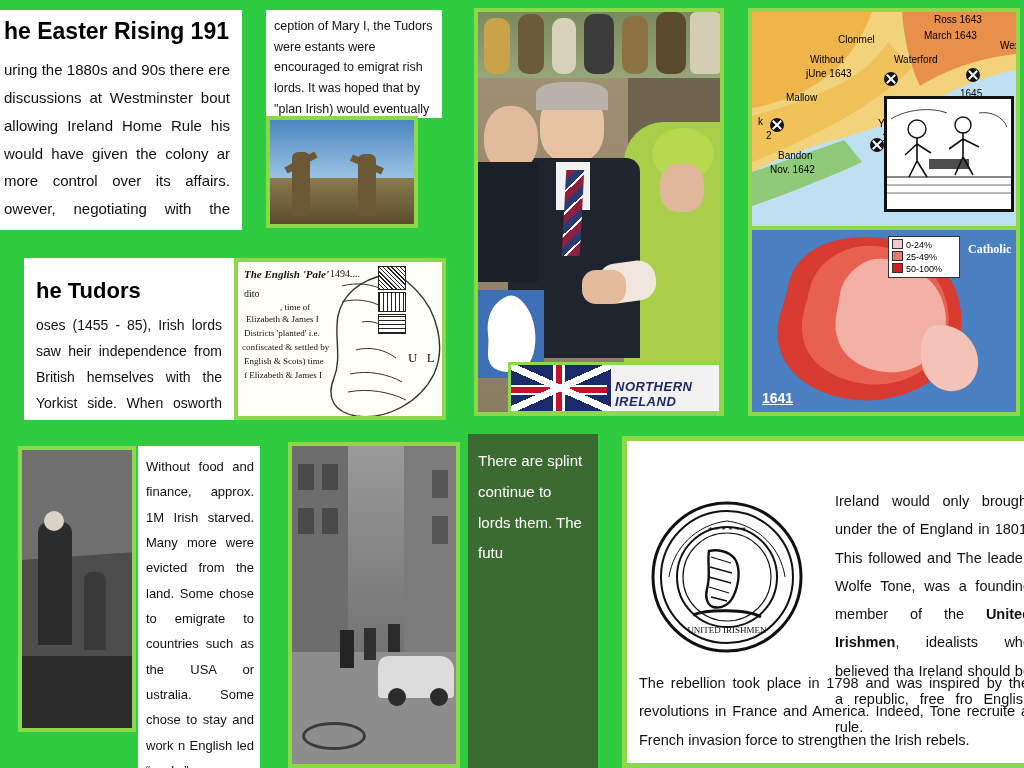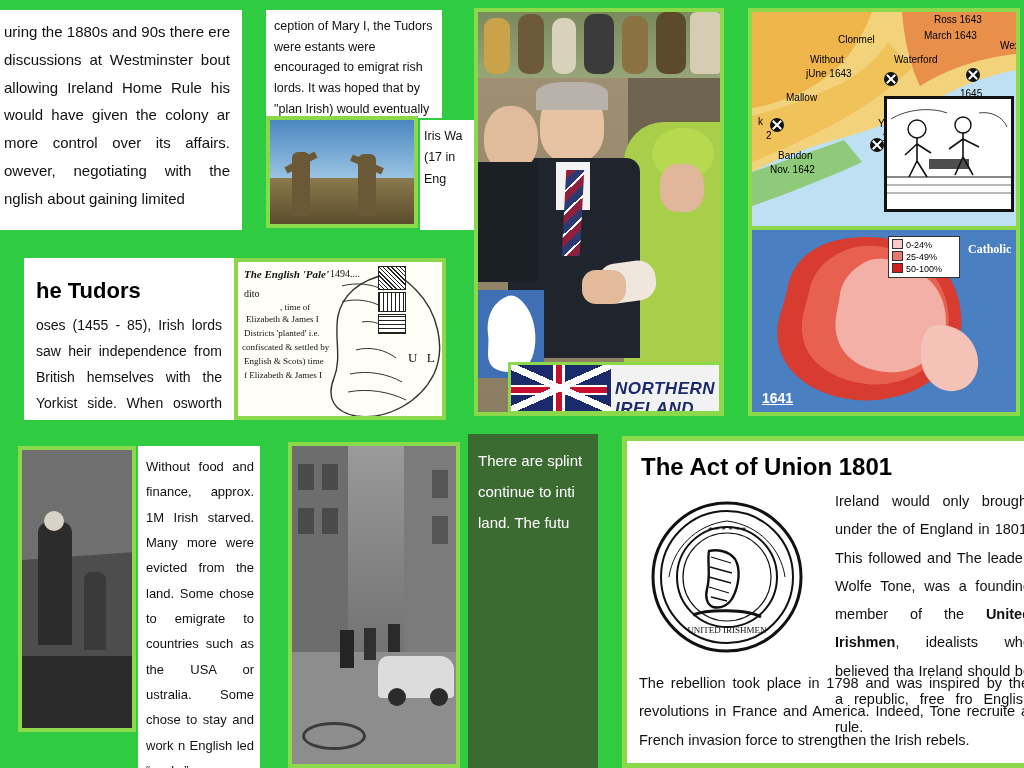--- a/index.html
+++ b/index.html
@@ -210,35 +210,33 @@
     content: ""; position: absolute; left: 6px; top: 1px; width: 2px; height: 12px; background: #fff; transform: rotate(45deg);
   }
   .cross::after { transform: rotate(-45deg); }
 </style>
 </head>
 <body>
 
 <div class="canvas">
 
   <div class="card textcard" id="card-easter">
+    <h2>he Easter Rising 191</h2>
     <p>uring the 1880s and 90s there ere discussions at Westminster bout allowing Ireland Home Rule his would have given the colony ar more control over its affairs. owever, negotiating with the nglish about gaining limited</p>
   </div>
 
   <div class="card textcard" id="card-tudors">
     <h2>he Tudors</h2>
     <p>oses (1455 - 85), Irish lords saw heir independence from British hemselves with the Yorkist side. When osworth Field, the Earl of Kildare</p>
   </div>
 
   <div class="card textcard" id="card-plantation">
     <p>ception of Mary I, the Tudors were estants were encouraged to emigrat rish lords. It was hoped that by "plan Irish) would eventually die away. As here existed an awkward mix of Roma</p>
   </div>
 
-  <div class="card textcard" id="card-irishside">
-    <p>Iris Wa (17 in Eng</p>
-  </div>
 
   <div class="card imgcard" id="img-plantation">
     <div style="position:absolute;left:0;top:0;right:0;height:58%;background:linear-gradient(#4b87c0,#9dc5e4);"></div>
     <div style="position:absolute;left:0;bottom:0;right:0;height:44%;background:linear-gradient(#8a7a4e,#5c4d2c);"></div>
     <div style="position:absolute;left:22px;bottom:8px;width:18px;height:64px;background:#6a5836;border-radius:6px 6px 0 0;"></div>
     <div style="position:absolute;left:14px;bottom:58px;width:34px;height:7px;background:#6a5836;transform:rotate(-28deg);"></div>
     <div style="position:absolute;left:88px;bottom:8px;width:18px;height:62px;background:#6a5836;border-radius:6px 6px 0 0;"></div>
     <div style="position:absolute;left:80px;bottom:56px;width:34px;height:7px;background:#6a5836;transform:rotate(24deg);"></div>
   </div>
 
@@ -310,21 +308,21 @@
   <div class="card" id="img-niflag">
     <div style="position:absolute;left:0;top:0;width:96px;height:100%;background:#1b2a6b;">
       <div style="position:absolute;left:0;top:20px;width:100%;height:10px;background:#fff;"></div>
       <div style="position:absolute;left:42px;top:0;width:12px;height:100%;background:#fff;"></div>
       <div style="position:absolute;left:0;top:22px;width:100%;height:6px;background:#c8102e;"></div>
       <div style="position:absolute;left:45px;top:0;width:6px;height:100%;background:#c8102e;"></div>
       <div style="position:absolute;left:-6px;top:0;width:110px;height:100%;background:linear-gradient(24deg,transparent 46%,#fff 46%,#fff 54%,transparent 54%);"></div>
       <div style="position:absolute;left:-6px;top:0;width:110px;height:100%;background:linear-gradient(-24deg,transparent 46%,#fff 46%,#fff 54%,transparent 54%);"></div>
     </div>
     <div style="position:absolute;left:100px;top:0;right:0;height:100%;background:#f2f2f2;"></div>
-    <div style="position:absolute;left:104px;top:14px;font-size:17px;font-weight:bold;font-style:italic;color:#1b2a6b;letter-spacing:0.5px;">NORTHERN IRELAND</div>
+    <div style="position:absolute;left:104px;top:14px;font-size:13px;font-weight:bold;font-style:italic;color:#1b2a6b;letter-spacing:0.5px;">NORTHERN IRELAND</div>
   </div>
 
   <div class="card imgcard" id="img-battles">
     <div style="position:absolute;inset:0;background:#bfe0f2;"></div>
     <svg width="264" height="214" style="position:absolute;left:0;top:0;">
       <path d="M0 0 L264 0 L264 58 C230 64 200 78 176 92 C150 106 120 118 90 126 C60 134 26 146 0 160 Z" fill="#f2d27a"></path>
       <path d="M0 0 L120 0 C110 26 96 48 78 62 C56 80 26 92 0 96 Z" fill="#efb44a"></path>
       <path d="M150 0 L264 0 L264 42 C224 46 190 60 168 74 C158 54 152 26 150 0 Z" fill="#e88f4a"></path>
       <path d="M0 104 C30 96 64 84 92 70 C110 60 126 46 136 30 L160 56 C140 76 112 96 82 112 C56 126 26 140 0 150 Z" fill="#f0c35a"></path>
       <path d="M0 160 C30 150 64 138 92 128 L110 150 C80 164 40 180 0 194 Z" fill="#8fc97a"></path>
@@ -413,25 +411,24 @@
     <div style="position:absolute;left:86px;bottom:66px;width:76px;height:42px;background:#dcdcdc;border-radius:10px 14px 4px 4px;"></div>
     <div style="position:absolute;left:96px;bottom:58px;width:18px;height:18px;background:#2b2b2b;border-radius:50%;"></div>
     <div style="position:absolute;left:138px;bottom:58px;width:18px;height:18px;background:#2b2b2b;border-radius:50%;"></div>
     <div style="position:absolute;left:48px;bottom:96px;width:14px;height:38px;background:#242424;"></div>
     <div style="position:absolute;left:72px;bottom:104px;width:12px;height:32px;background:#303030;"></div>
     <div style="position:absolute;left:96px;bottom:112px;width:12px;height:28px;background:#2a2a2a;"></div>
     <div style="position:absolute;left:10px;bottom:14px;width:58px;height:22px;border:3px solid #3b3b3b;border-radius:50%;"></div>
   </div>
 
   <div class="card" id="card-politicians">
-    <p>There are splint continue to inti land. The futu</p>
+    <p>There are splint continue to lords them. The futu</p>
   </div>
 
   <div class="card textcard" id="card-union">
-    <h2>The Act of Union 1801</h2>
 
     <div id="seal">
       <svg width="160" height="160" viewBox="0 0 160 160">
         <circle cx="80" cy="80" r="74" fill="none" stroke="#111" stroke-width="3"></circle>
         <circle cx="80" cy="80" r="66" fill="none" stroke="#111" stroke-width="2"></circle>
         <circle cx="80" cy="80" r="50" fill="none" stroke="#111" stroke-width="2"></circle>
         <circle cx="80" cy="80" r="44" fill="none" stroke="#111" stroke-width="1.2"></circle>
         <path d="M62 54 C70 52 82 54 88 62 C94 72 92 88 86 100 C82 108 74 112 66 110 C60 108 58 100 60 92 C64 78 60 64 62 54 Z" fill="none" stroke="#111" stroke-width="2.4"></path>
         <path d="M64 60 L84 66 M63 70 L85 76 M62 80 L84 86 M62 90 L82 96 M64 100 L80 104" stroke="#111" stroke-width="1.3"></path>
         <path d="M46 118 C60 112 100 112 114 120" fill="none" stroke="#111" stroke-width="3"></path>

